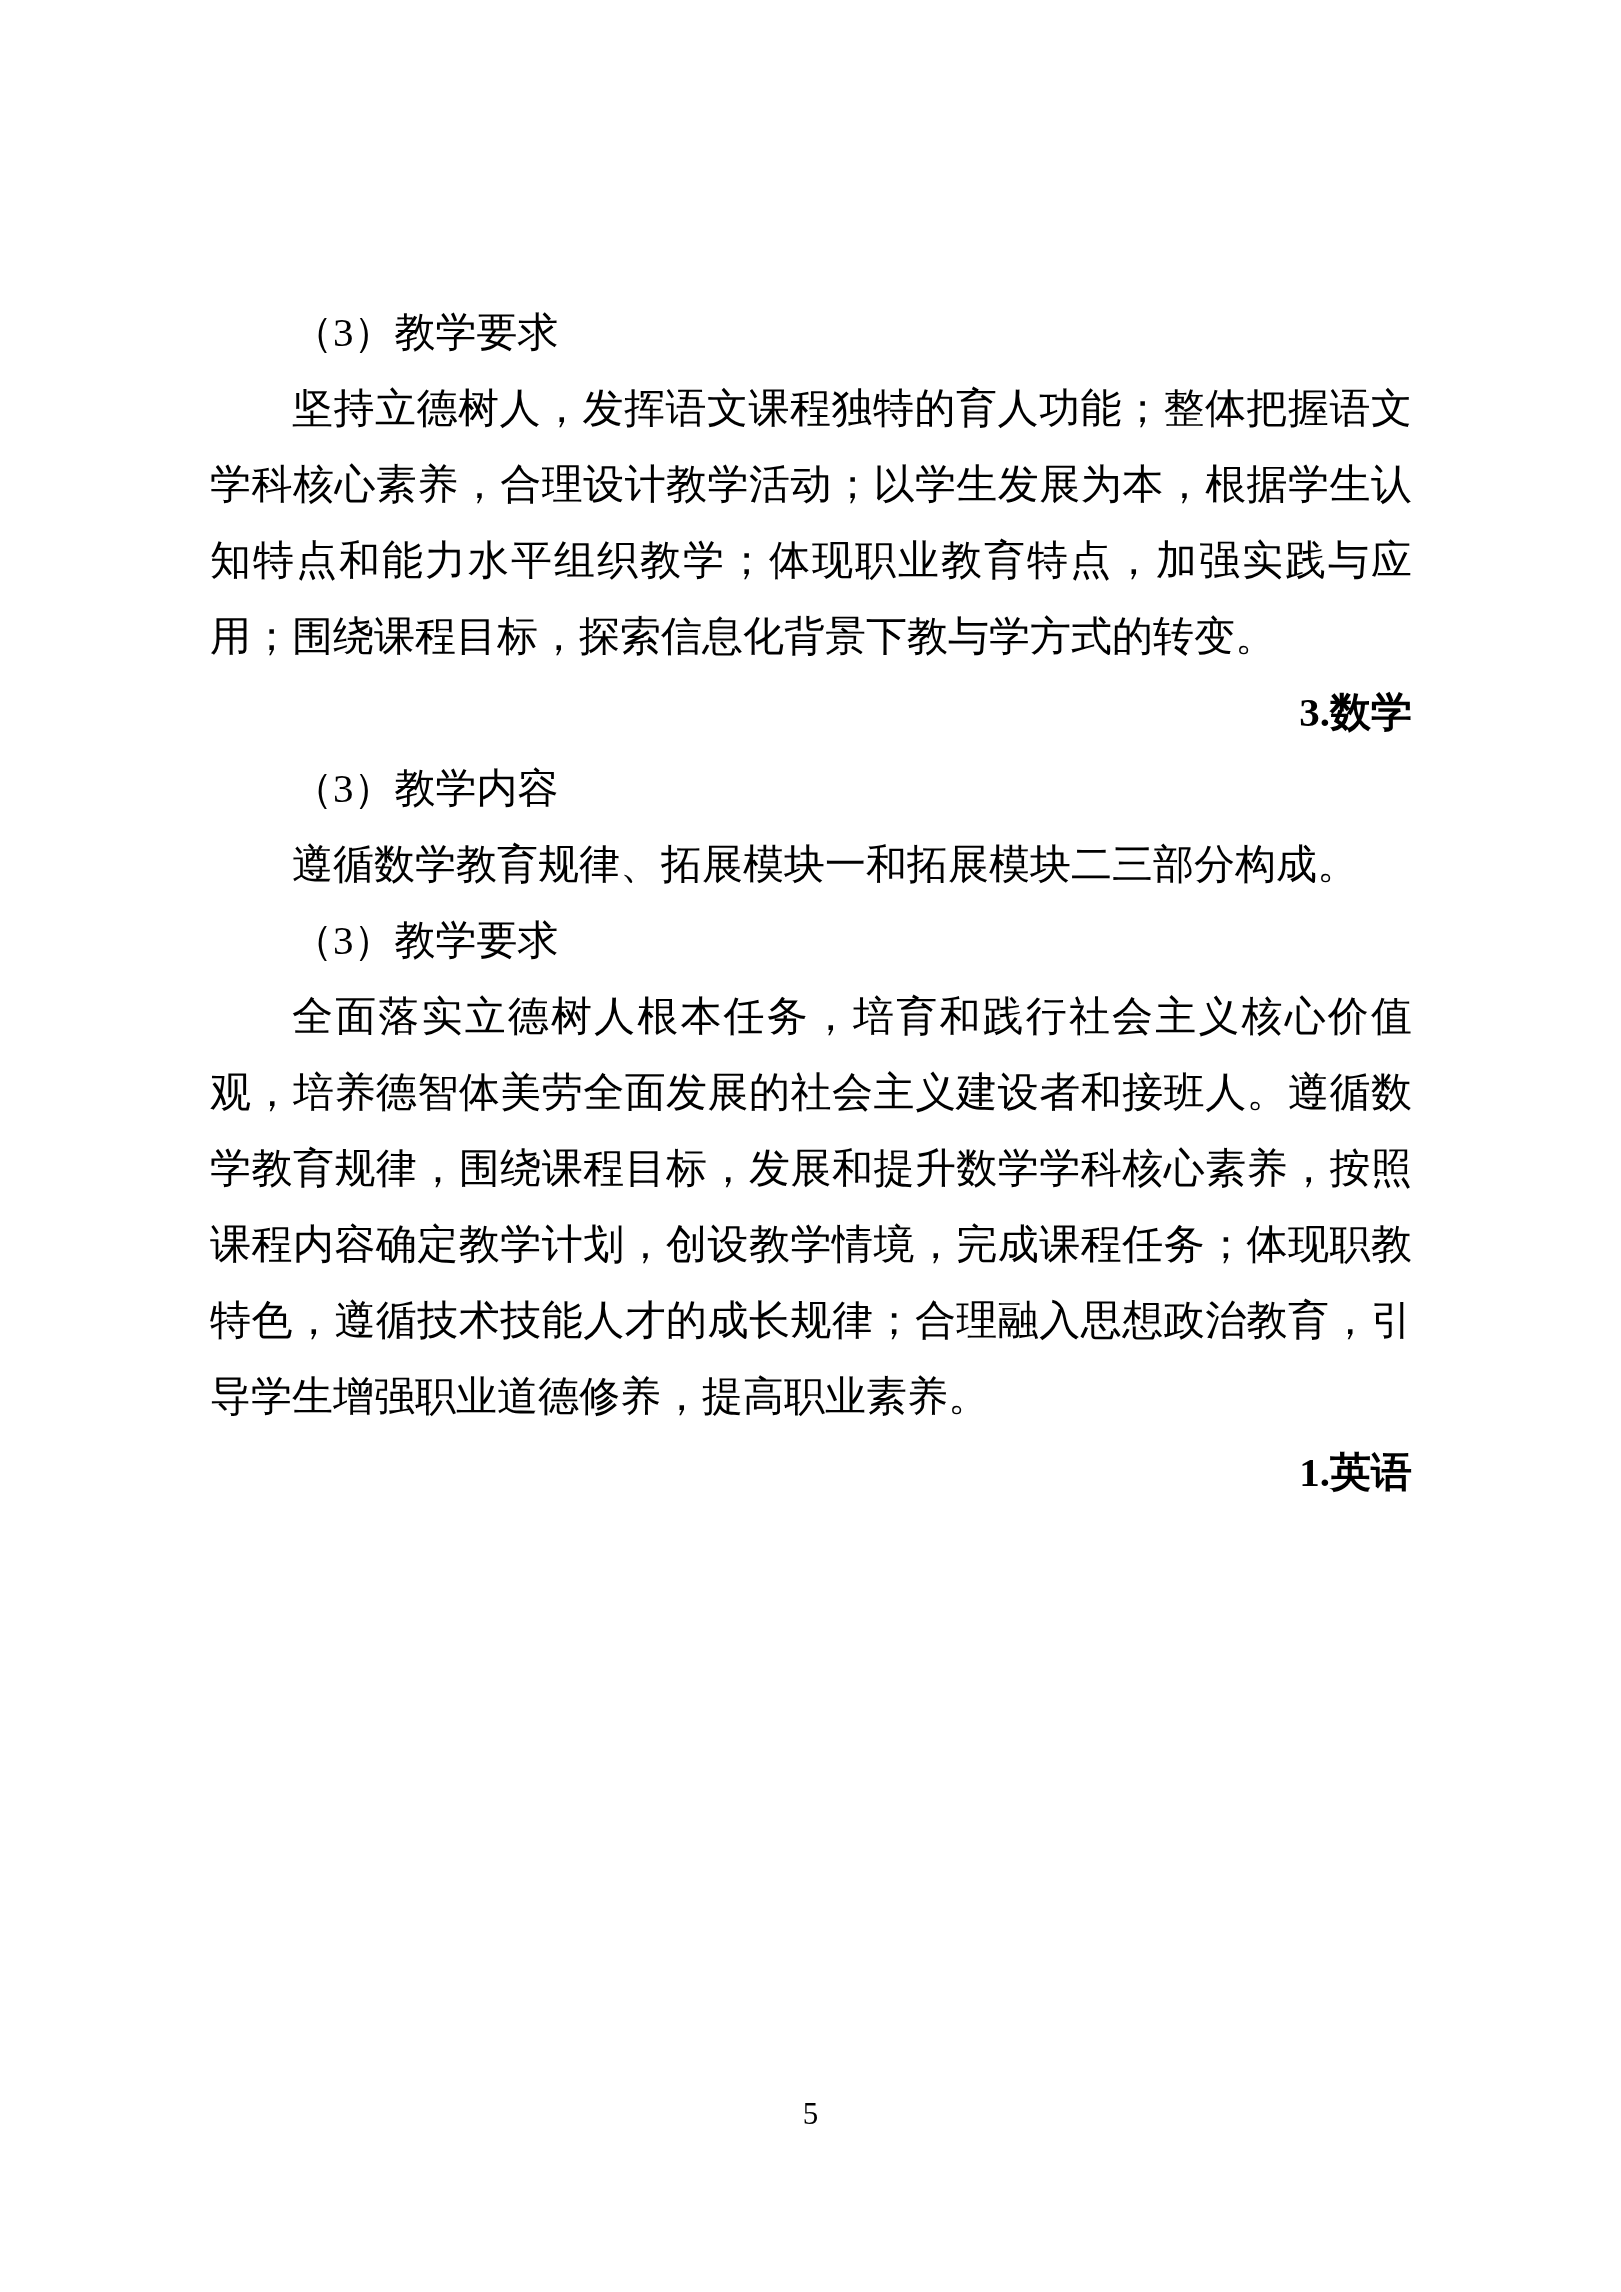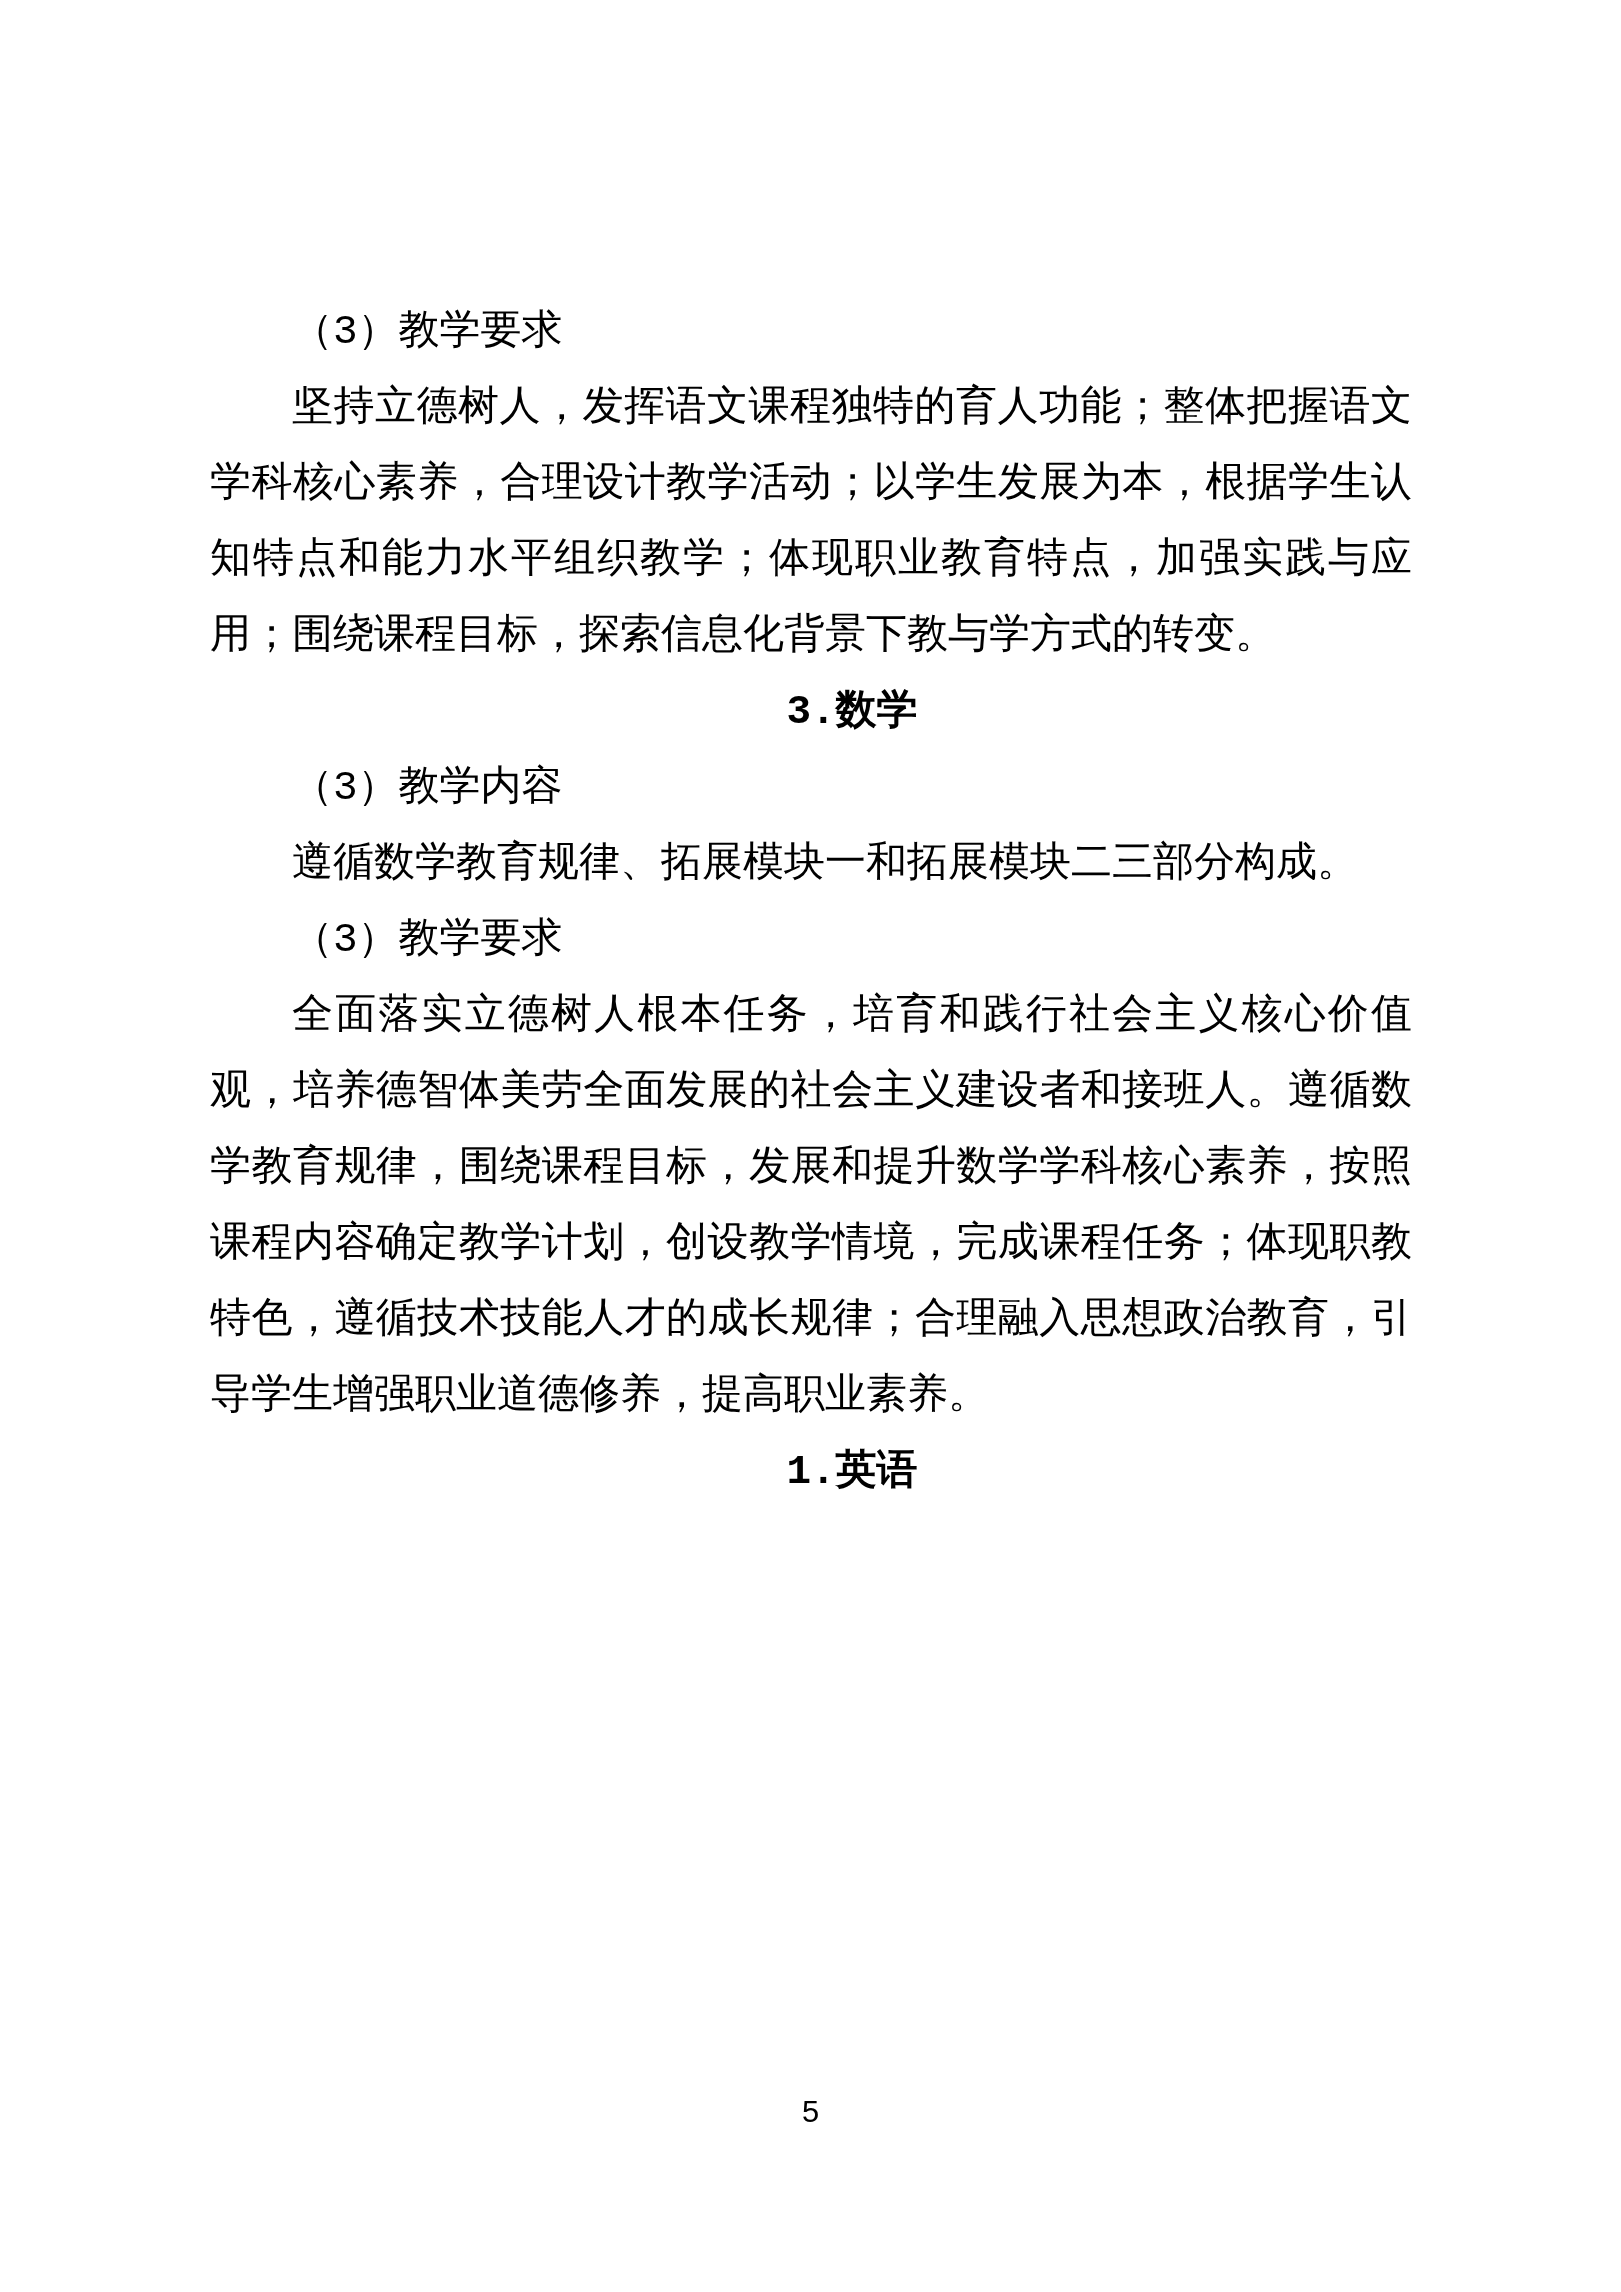--- a/index.html
+++ b/index.html
@@ -6,42 +6,42 @@
     margin: 0;
     padding: 0;
     background: #ffffff;
   }
   .page {
     position: relative;
     width: 1621px;
     height: 2293px;
     background: #ffffff;
     color: #000000;
-    font-family: Liberation Mono, monospace;
+    font-family: Liberation Serif, serif;
     overflow: hidden;
   }
   .content {
     position: absolute;
     left: 210px;
     top: 294px;
     width: 1202px;
     font-size: 41px;
     line-height: 76px;
     text-align: justify;
     text-justify: inter-character;
     color: #000000;
   }
   .content p {
     margin: 0;
     padding: 0;
     text-indent: 2em;
   }
   .content p.heading {
     font-weight: bold;
-    text-align: center;
+    text-align: right;
   }
   .content p.sub {
     text-align: left;
   }
   .page-footer {
     position: absolute;
     left: 0;
     top: 2096px;
     width: 100%;
     text-align: center;

